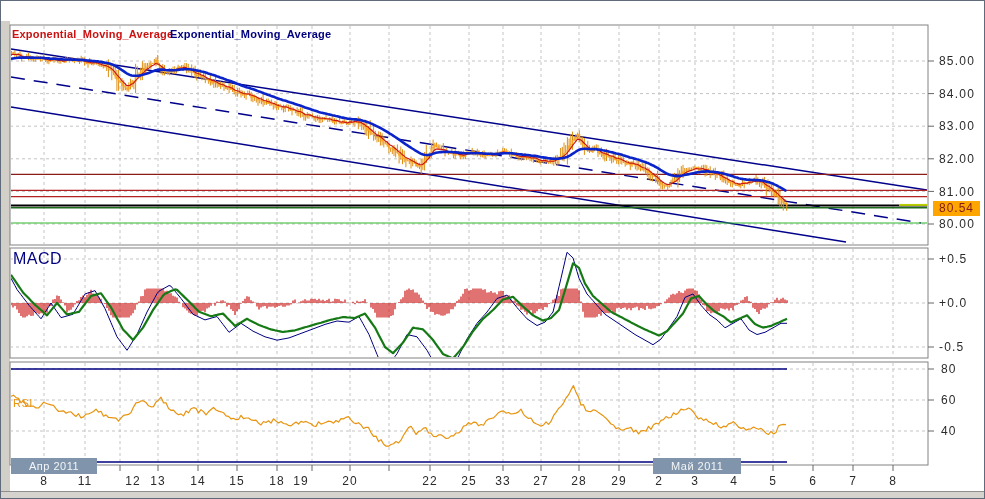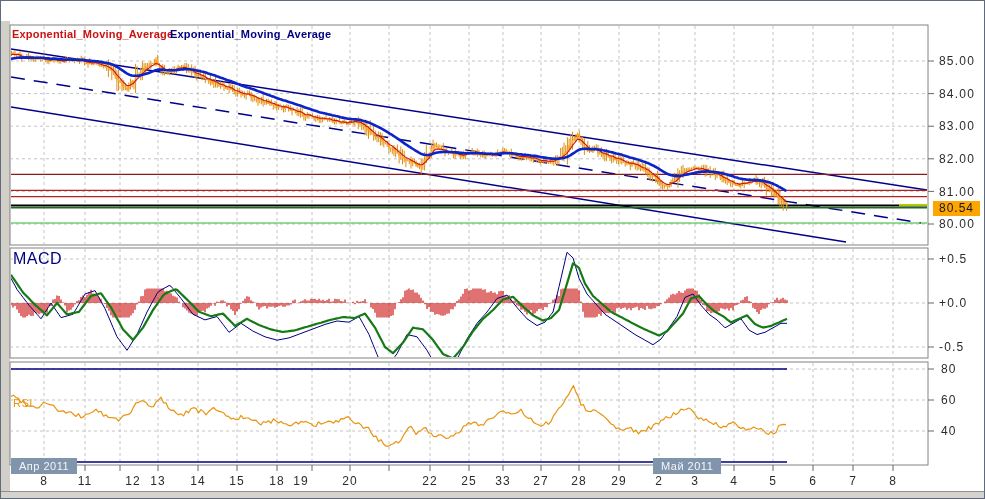--- a/index.html
+++ b/index.html
@@ -15,23 +15,23 @@
   #leftstrip{position:absolute;left:0;top:20px;width:9px;height:479px;background:#d2cfc9;z-index:1;}
   #bottomstrip{position:absolute;left:0;top:490px;width:100%;height:9px;background:#d6d3ce;border-top:1px solid #8f8f8f;z-index:4;}
   #chartsvg{position:absolute;left:0;top:0;z-index:2;}
   .axlbl{position:absolute;z-index:3;font-size:12px;letter-spacing:1.2px;color:#2b2b2b;}
   .emal{position:absolute;z-index:3;font-size:11px;font-weight:bold;letter-spacing:.2px;}
   #ema1{left:11px;top:27px;color:#cc1111;}
   #ema2{left:169px;top:27px;color:#000080;}
   #macdlbl{left:12px;top:249px;color:#000080;position:absolute;z-index:3;font-size:16px;letter-spacing:.5px;}
   #rsilbl{left:12px;top:363px;color:#e8940f;position:absolute;z-index:3;font-size:11px;letter-spacing:.5px;margin-top:33px;}
   #curprice{position:absolute;left:932px;top:200px;width:47px;height:15px;background:#ffa500;
-    color:#0f172a;font-size:12px;letter-spacing:1px;text-align:center;line-height:15px;z-index:3;}
+    color:#7f1d1d;font-size:12px;letter-spacing:1px;text-align:center;line-height:15px;z-index:3;}
   .monthbadge{position:absolute;height:16px;background:#8095ab;color:#f2f5f8;font-size:11px;
-    letter-spacing:.5px;text-align:center;line-height:16px;z-index:3;padding:0 8px;}
+    letter-spacing:.5px;text-align:center;line-height:16px;z-index:3;padding:0 18px;}
   .ticklbl{position:absolute;top:473px;font-size:12px;letter-spacing:1px;color:#2b2b2b;z-index:3;transform:translateX(-50%);}
   .splitter{position:absolute;left:9px;width:918px;height:3px;z-index:3;cursor:row-resize;}
 </style>
 </head>
 <body>
 
 <div id="win">
 
   <div id="leftstrip"></div>
 

